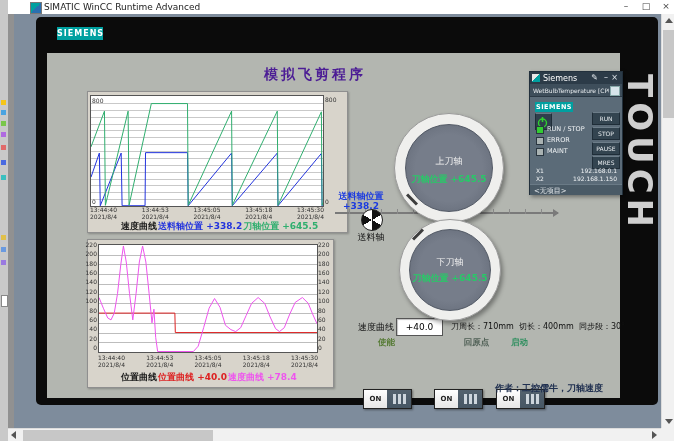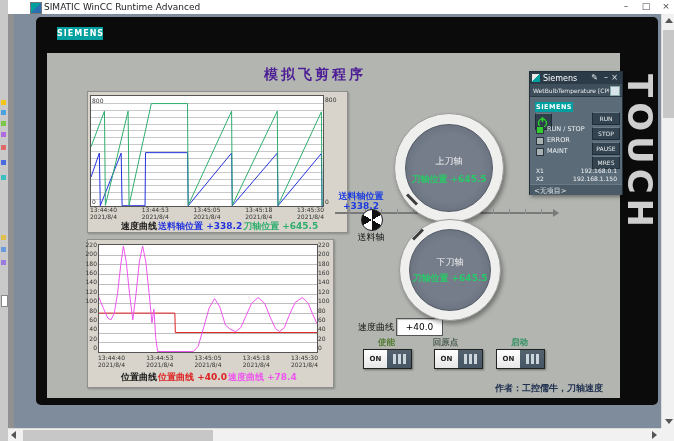--- a/index.html
+++ b/index.html
@@ -78,21 +78,21 @@
   .plc-foot{position:absolute;left:0;top:88px;width:100%;height:10px;background:#4a5a66;border-top:1px solid #6a7a86;}
   .plc-foot span{position:absolute;left:4px;top:1px;font-size:7px;color:#e9edf0;}
   
   .spd-lbl{position:absolute;font-size:9px;color:#111;}
   .spd-input{position:absolute;width:45px;height:16px;background:#fff;border:1px solid #555;
     box-shadow:inset 1px 1px 1px rgba(0,0,0,.25);font-size:9px;text-align:center;padding:0;
     font-family:"DejaVu Sans","Liberation Sans",sans-serif;}
   .info-txt{position:absolute;font-size:8px;color:#111;white-space:pre;}
   .sw-lbl{position:absolute;width:47px;text-align:center;font-size:8.5px;font-weight:600;}
   .switch{position:absolute;width:47px;height:18px;border:1px solid #222;display:flex;
-    box-shadow:inset 0 0 0 1px #98a0a8,1px 1px 2px rgba(0,0,0,.4);}
+    box-shadow:inset 0 0 0 1px #98a0a8,1px 1px 2px rgba(0,0,0,.4);margin-top:40px;}
   .sw-on{width:23px;background:linear-gradient(#ffffff,#e6e6e6);color:#222;font-size:7px;font-weight:bold;
     display:flex;align-items:center;justify-content:center;}
   .sw-handle{flex:1;background:linear-gradient(#54626e,#465664);display:flex;align-items:center;justify-content:center;gap:2px;}
   .sw-handle i{width:3px;height:10px;background:#cdd5dc;display:block;}
   .author{position:absolute;font-size:9px;font-weight:600;color:#203050;white-space:nowrap;}
   
   .vscroll{left:661px;top:14px;width:13px;height:414px;background:#f1f1f1;border-left:1px solid #dcdcdc;}
   .hscroll{left:8px;top:428px;width:653px;height:13px;background:#f1f1f1;border-top:1px solid #dcdcdc;}
   .sb-btn{position:absolute;width:13px;height:13px;background:#f1f1f1;}
   .tri-up{width:0;height:0;border-left:4px solid transparent;border-right:4px solid transparent;border-bottom:5px solid #555;margin:4px auto;}
@@ -348,31 +348,32 @@
           <span class="ifrow-l" style="top:79px">X2</span>
           <span class="ifrow-r" style="top:79px">192.168.1.150</span>
           <div class="plc-foot">
             <span>&lt;无项目&gt;</span>
           </div>
         </div>
       </div>
 
       <span class="spd-lbl" style="left:311px;top:268px">速度曲线</span>
       <input class="spd-input" style="left: 349px; top: 265px;" readonly="" value="+40.0">
+      <span class="info-txt" style="left:404px;top:268px">刀周长：710mm  切长：400mm  同步段：30°</span>
 
       <div class="sw-lbl" style="left: 316px; top: 284px; color: rgb(85, 122, 51);">使能</div>
       <div class="switch" style="left:316px;top:296px">
         <div class="sw-on">ON</div>
         <div class="sw-handle">
             <i></i>
             <i></i>
             <i></i>
           </div>
       </div>
-      <div class="sw-lbl" style="left: 375px; top: 284px; color: rgb(79, 95, 85);">回原点</div>
+      <div class="sw-lbl" style="left: 406px; top: 284px; color: rgb(79, 95, 85);">回原点</div>
       <div class="switch" style="left:387px;top:296px">
         <div class="sw-on">ON</div>
         <div class="sw-handle">
             <i></i>
             <i></i>
             <i></i>
           </div>
       </div>
       <div class="sw-lbl" style="left: 449px; top: 284px; color: rgb(47, 143, 95);">启动</div>
       <div class="switch" style="left:449px;top:296px">

